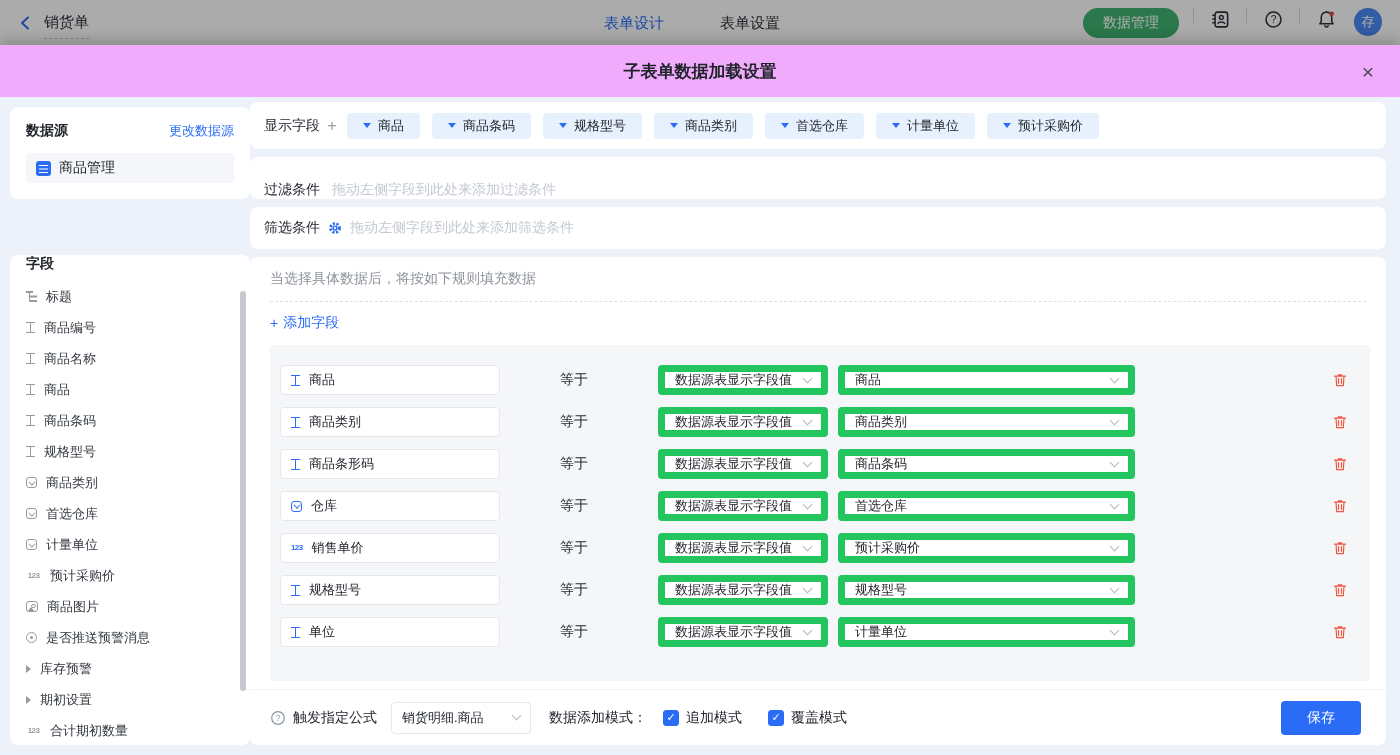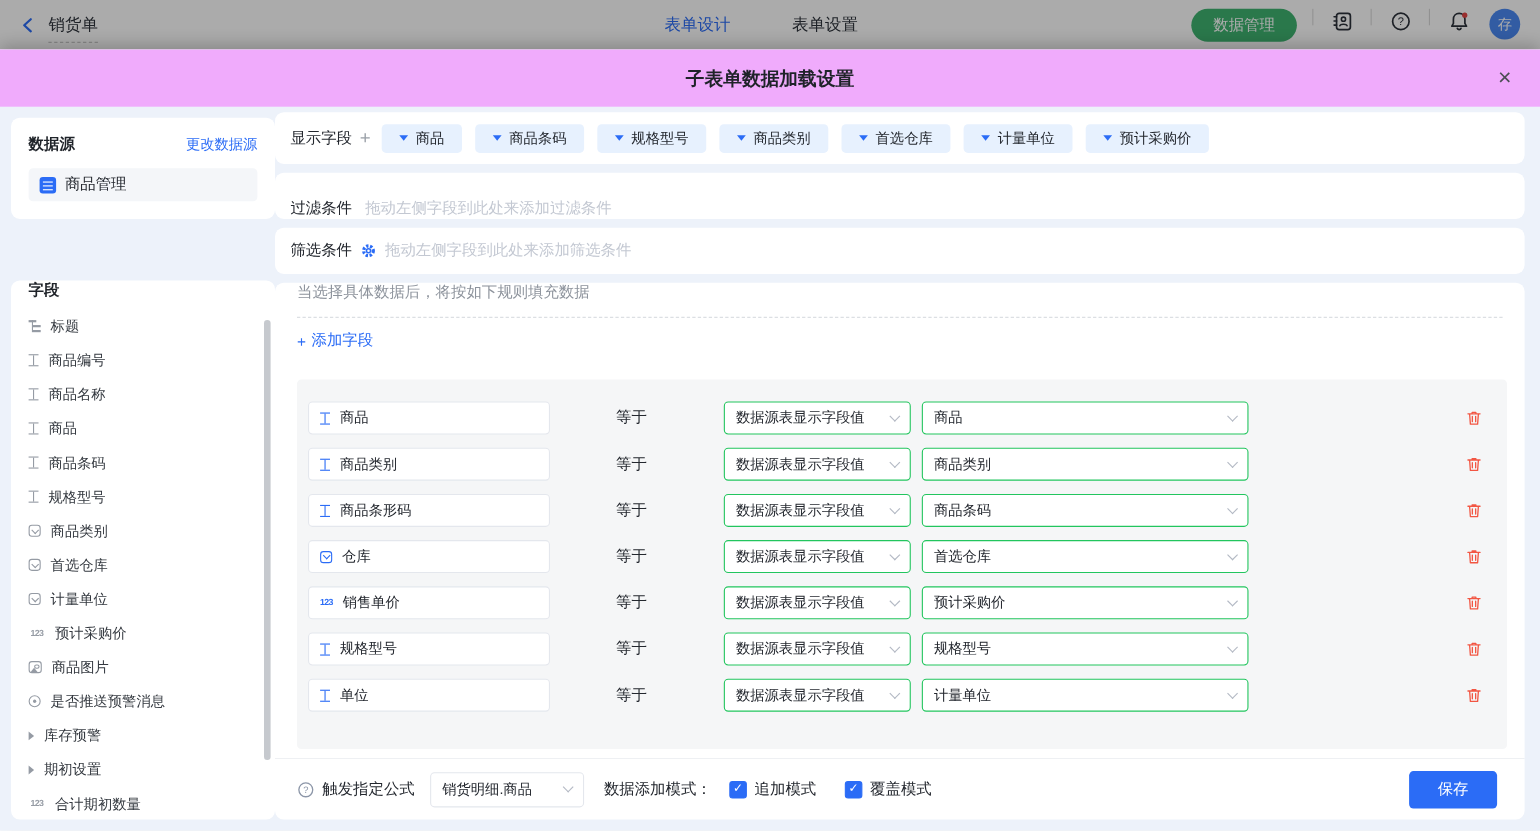--- a/index.html
+++ b/index.html
@@ -75,29 +75,29 @@
   .disp-plus{color:#9aa0a8;font-size:17px;margin:0 10px 0 7px;cursor:pointer;}
   .tags{display:flex;gap:12px;align-items:center;}
   .tag{height:26px;background:#e7f1fe;border-radius:4px;display:flex;align-items:center;gap:7px;padding:0 16px;font-size:13px;color:#23272e;cursor:pointer;}
   .card-filter{left:250px;right:14px;top:60px;height:42px;display:flex;align-items:flex-end;padding:0 14px;gap:12px;}
   .cond-label{font-size:14px;color:#23272e;}
   .placeholder{font-size:14px;color:#c3c8d2;}
   .card-sift{left:250px;right:14px;top:110px;height:42px;display:flex;align-items:center;padding:0 14px;gap:8px;}
   .gear{display:flex;cursor:pointer;}
 
   .card-rules{left:250px;right:14px;top:160px;height:432px;border-radius:8px 8px 0 0;padding:0 20px;}
-  .rules-hint{font-size:14px;color:#8d939c;}
+  .rules-hint{padding-top:13px;font-size:14px;color:#8d939c;}
   .rules-dash{margin-top:13px;border-top:1px dashed #dcdfe3;}
   .add-field{margin-top:12px;display:inline-flex;align-items:center;gap:5px;color:var(--accent);font-size:14px;cursor:pointer;}
   .rules-panel{position:absolute;left:20px;right:16px;top:88px;height:336px;background:#f5f6f7;border-radius:4px;padding-top:14px;overflow:hidden;}
   .rrow{display:flex;align-items:center;height:42px;padding-left:10px;}
   .rbox{width:220px;height:30px;background:#fff;border:1px solid #e4e7ed;border-radius:4px;display:flex;align-items:center;gap:9px;padding:0 10px;font-size:13px;color:#23272e;cursor:pointer;}
   .rbox .ic{color:var(--accent);}
   .req{width:60px;margin-left:60px;font-size:14px;color:#23272e;}
-  .rdd{height:30px;background:#fff;border:1px solid #22c55e;border-radius:4px;display:flex;align-items:center;padding:0 10px;font-size:13px;color:#23272e;cursor:pointer;}
+  .rdd{height:30px;background:#fff;border:7px solid #22c55e;border-radius:4px;display:flex;align-items:center;padding:0 10px;font-size:13px;color:#23272e;cursor:pointer;}
   .rdd .chev{margin-left:auto;}
   .rdd1{width:170px;margin-left:38px;}
   .rdd2{width:297px;margin-left:10px;}
   .trash{margin-left:auto;margin-right:22px;display:flex;cursor:pointer;}
 
   .card-footer{left:250px;right:14px;top:592px;height:56px;border-radius:0 0 8px 8px;border-top:1px solid #eef0f3;display:flex;align-items:center;padding:0 20px;}
   .f-help{display:flex;margin-right:7px;}
   .f-label{font-size:14px;color:#23272e;}
   .f-select{width:140px;height:32px;border:1px solid #e4e7ed;border-radius:4px;display:flex;align-items:center;padding:0 10px;font-size:13px;color:#23272e;margin-left:14px;cursor:pointer;}
   .f-select .chev{margin-left:auto;}

